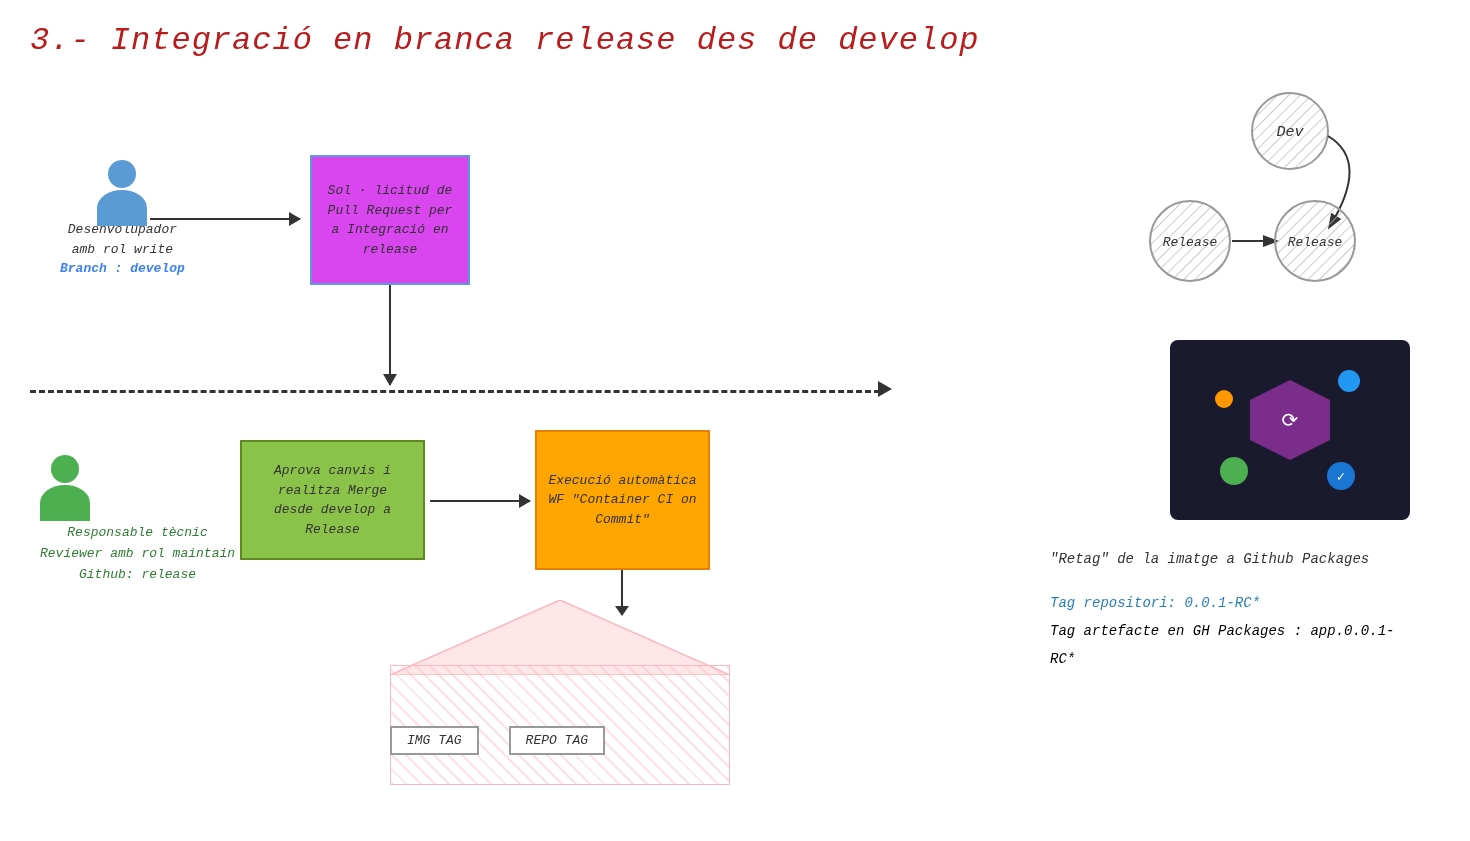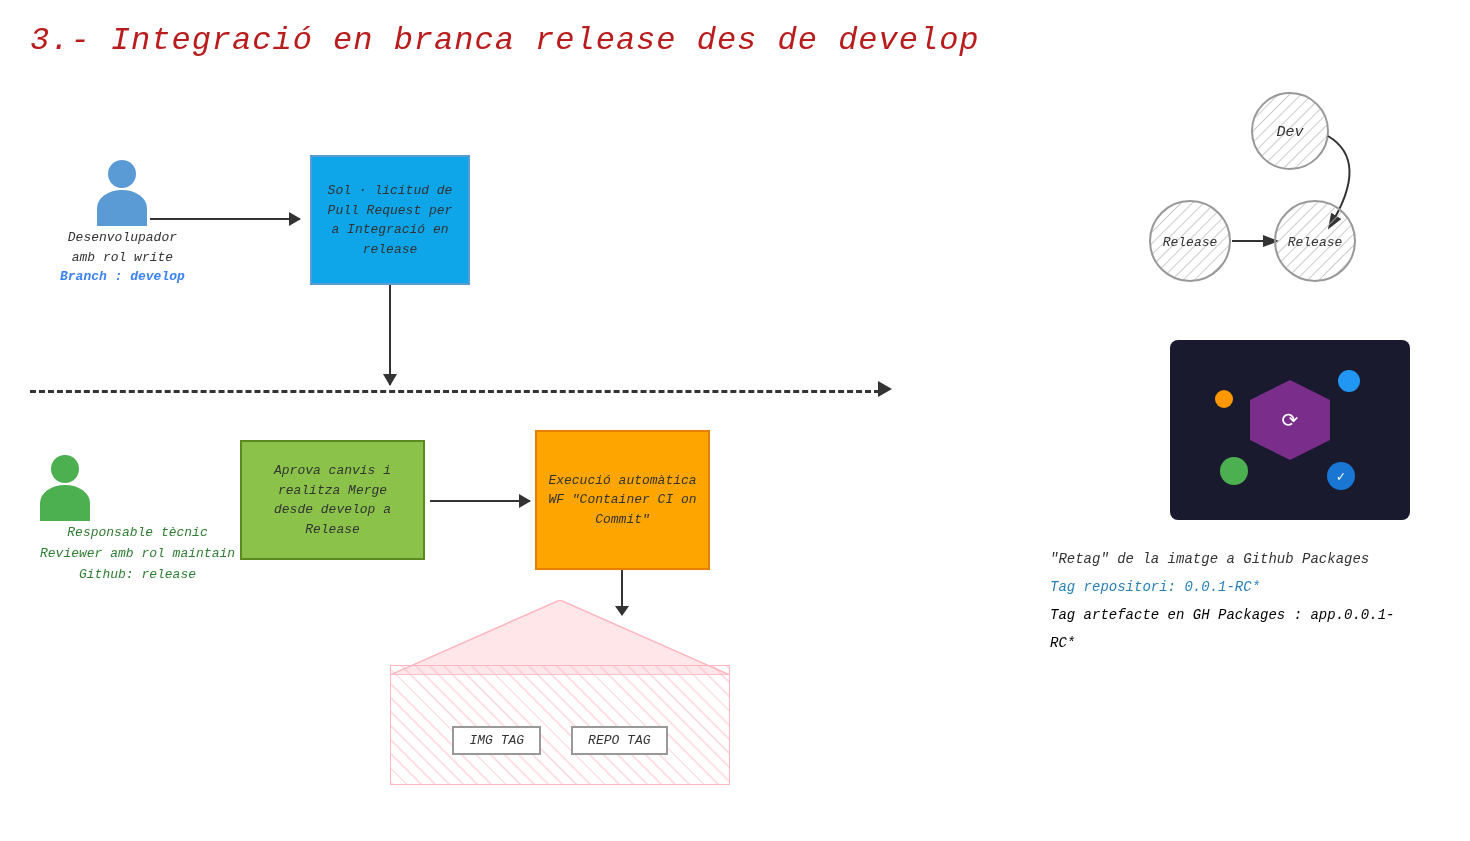--- a/index.html
+++ b/index.html
@@ -50,21 +50,20 @@
     .person-body {
       width: 50px;
       height: 36px;
       background: #5b9bd5;
       border-radius: 50% 50% 0 0;
       margin-top: 2px;
     }
 
     .developer-label {
       text-align: center;
-      margin-top: 8px;
       font-size: 13px;
       color: #333;
       line-height: 1.5;
       font-style: italic;
     }
 
     .branch-develop {
       color: #3b82f6;
       font-style: italic;
       font-weight: bold;
@@ -89,21 +88,21 @@
       border-bottom: 7px solid transparent;
     }
 
     
     .pr-box {
       position: absolute;
       top: 155px;
       left: 310px;
       width: 160px;
       height: 130px;
-      background: #0ea5e9;
+      background: #d946ef;
       border: 2px solid #5b9bd5;
       display: flex;
       align-items: center;
       justify-content: center;
       text-align: center;
       font-size: 13px;
       font-style: italic;
       color: #333;
       line-height: 1.5;
       padding: 10px;
@@ -263,21 +262,21 @@
       );
       border: 1px solid #ffb6c1;
     }
 
     .tags-row {
       position: absolute;
       bottom: 15px;
       left: 0;
       width: 100%;
       display: flex;
-      justify-content: center;
+      justify-content: flex-start;
       gap: 30px;
     }
 
     .tag-box {
       background: white;
       border: 2px solid #999;
       padding: 5px 15px;
       font-size: 13px;
       font-style: italic;
       color: #333;
@@ -403,20 +402,21 @@
       font-style: italic;
       color: #333;
       line-height: 2;
     }
 
     .right-text .retag-line {
       color: #333;
     }
     .right-text .tag-repo-line {
       color: #2980b9;
+      margin-top: 16px;
     }
     .right-text .tag-artifact-line {
       color: #000000;
     }
   </style>
 </head>
 <body>
 
 <div class="page-title">3.- Integració en branca release des de develop</div>
 

